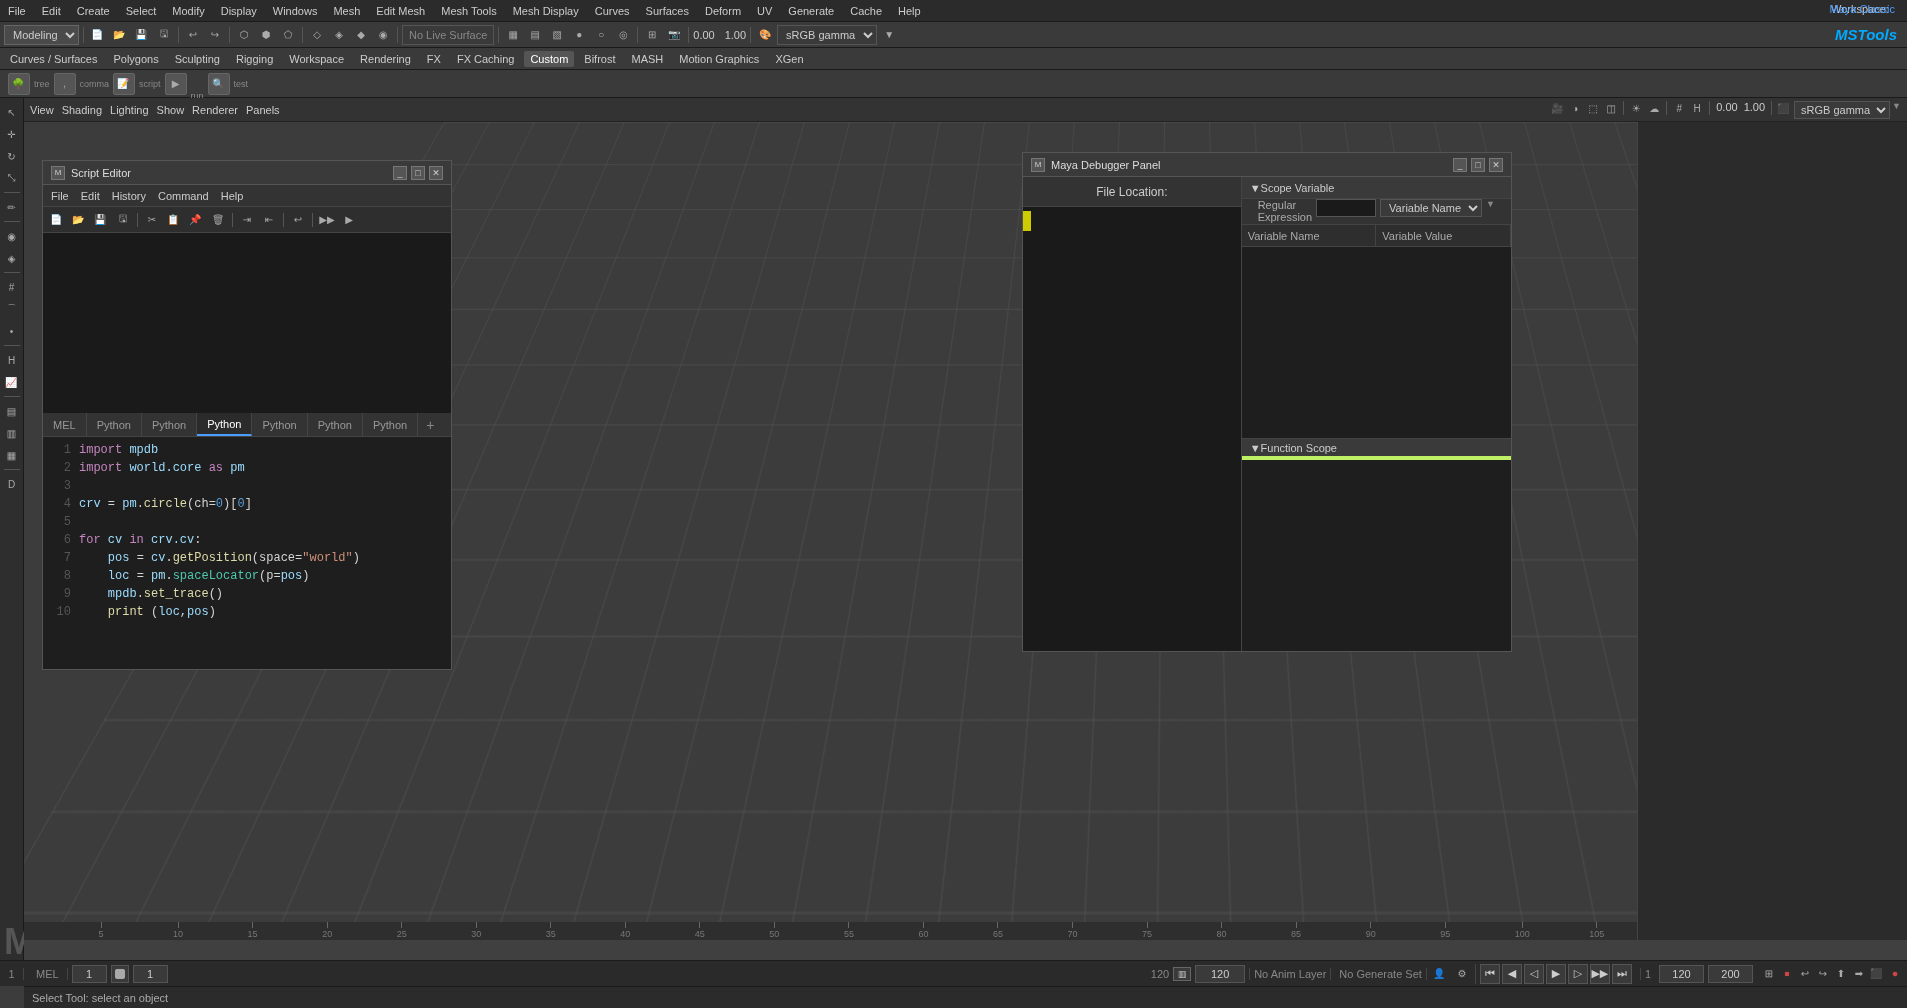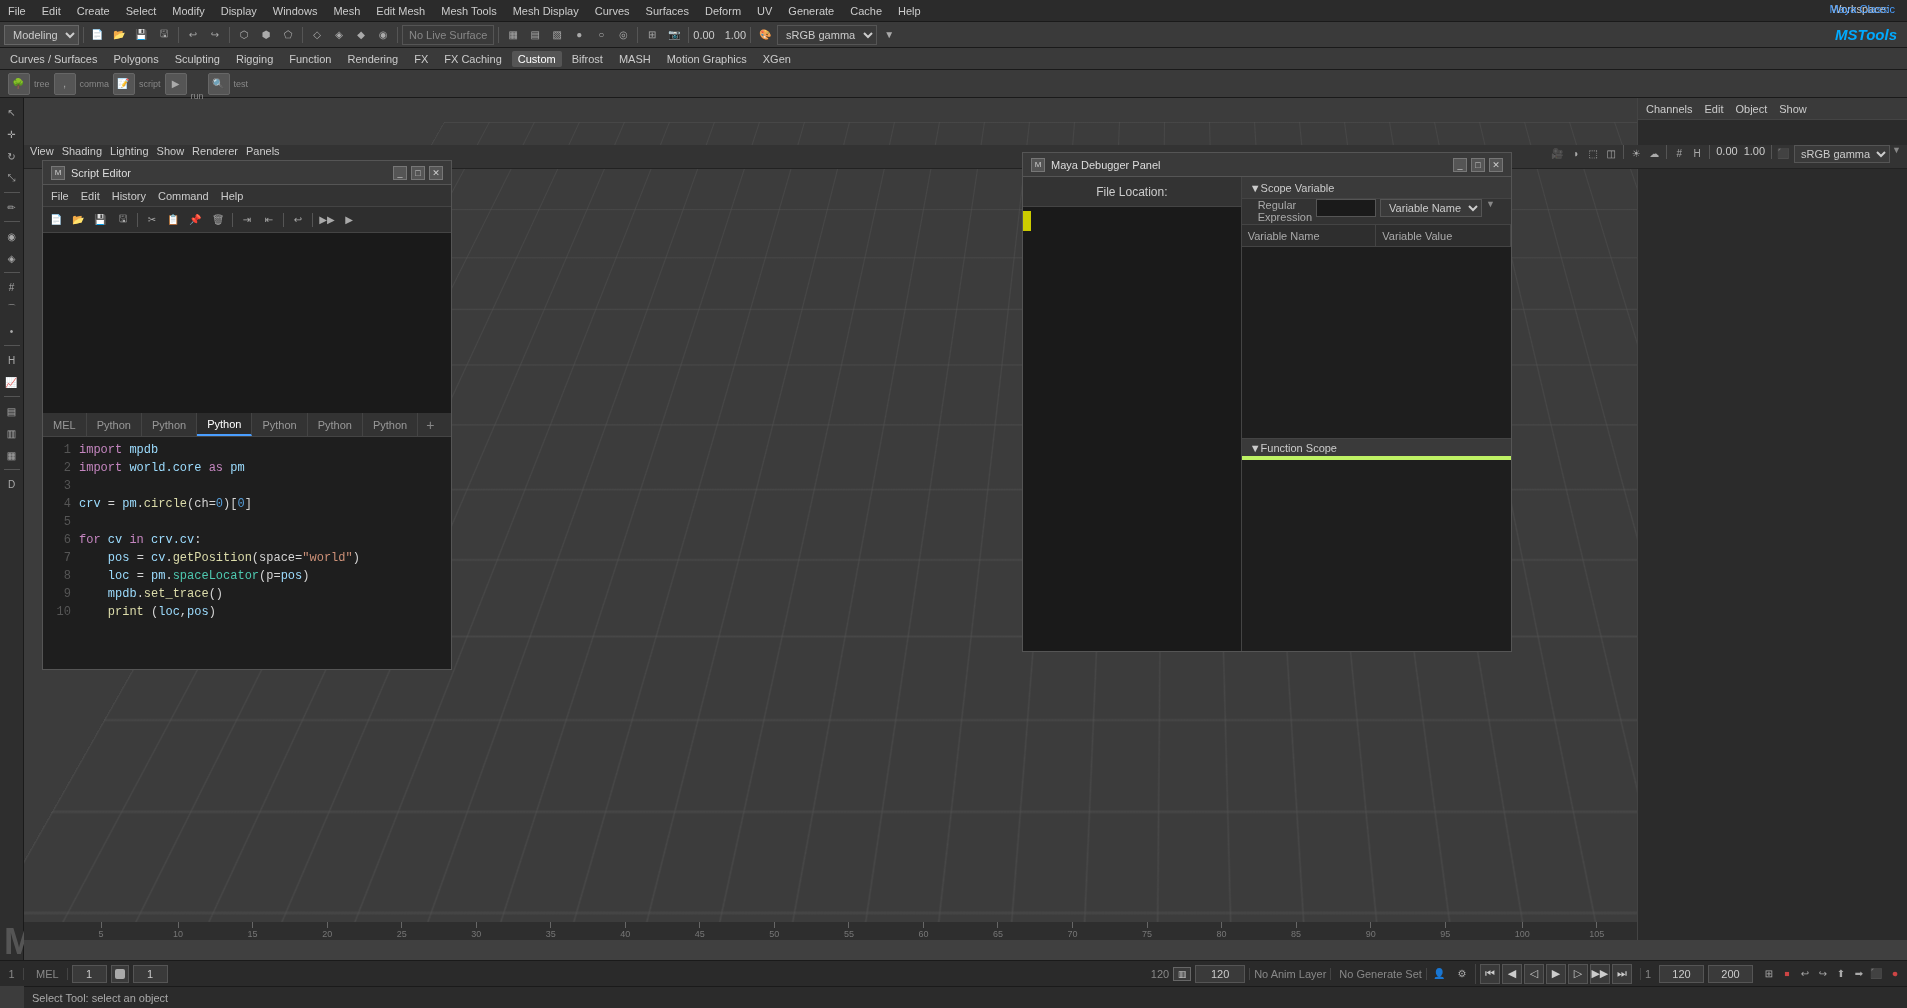--- a/index.html
+++ b/index.html
@@ -684,21 +684,21 @@
   <div class="toolbar-icon">▼</div>
   <div style="flex:1;"></div>
   <div style="font-size:15px;font-weight:bold;color:#00aaff;font-style:italic;margin-right:6px;" class="ms-tools-logo">MSTools</div>
 </div>
 
 <div class="module-menubar" style="position:absolute;top:48px;left:0;right:0;z-index:5;">
   <span>Curves / Surfaces</span>
   <span>Polygons</span>
   <span>Sculpting</span>
   <span>Rigging</span>
-  <span>Function</span>
+  <span>Workspace</span>
   <span>Rendering</span>
   <span>FX</span>
   <span>FX Caching</span>
   <span class="active">Custom</span>
   <span>Bifrost</span>
   <span>MASH</span>
   <span>Motion Graphics</span>
   <span>XGen</span>
 </div>
 
@@ -735,21 +735,21 @@
   <div class="sidebar-sep"></div>
   <div class="sidebar-icon">▤</div>
   <div class="sidebar-icon">▥</div>
   <div class="sidebar-icon">▦</div>
   <div class="sidebar-sep"></div>
   <div class="sidebar-icon">D</div>
 </div>
 
 <div class="viewport-area">
 
-  <div style="height:24px;background:#333;display:flex;align-items:flex-start;padding:0 6px;gap:8px;border-bottom:1px solid #222;z-index:5;position:relative;margin-top:47px;">
+  <div style="height:24px;background:#333;display:flex;align-items:center;padding:0 6px;gap:8px;border-bottom:1px solid #222;z-index:5;position:relative;">
     <span>View</span>
     <span>Shading</span>
     <span>Lighting</span>
     <span>Show</span>
     <span>Renderer</span>
     <span>Panels</span>
     <div style="flex:1;"></div>
     <div style="display:flex;gap:2px;">
       <div style="width:16px;height:16px;display:flex;align-items:center;justify-content:center;font-size:10px;color:#aaa;cursor:pointer;">🎥</div>
       <div style="width:16px;height:16px;display:flex;align-items:center;justify-content:center;font-size:10px;color:#aaa;cursor:pointer;">◑</div>

